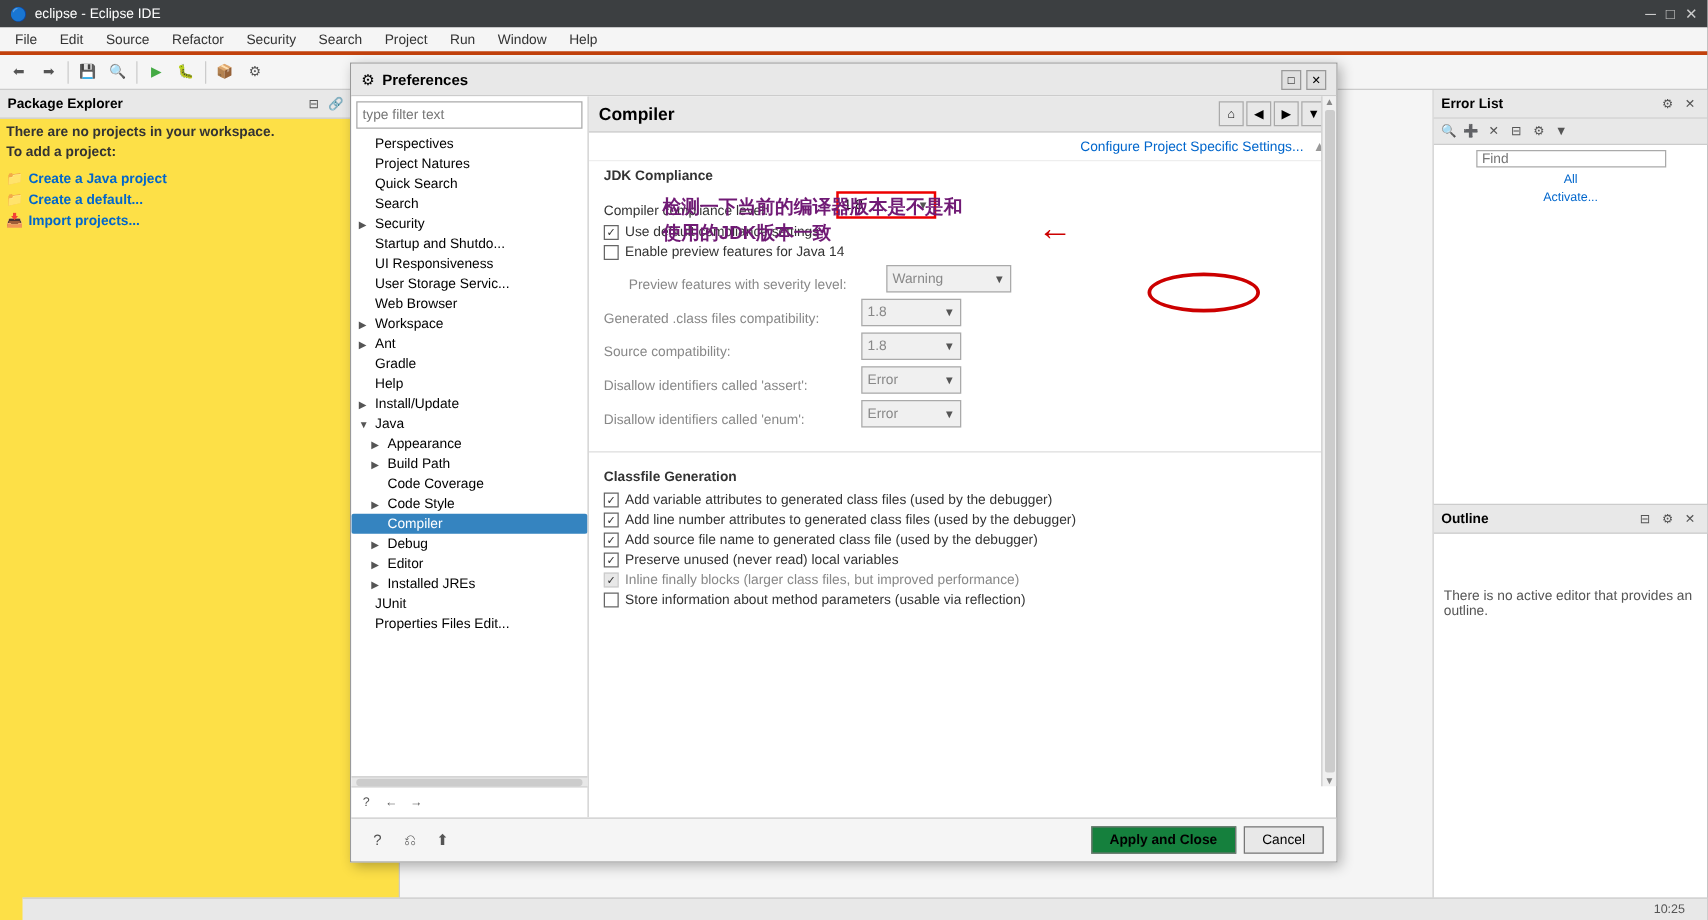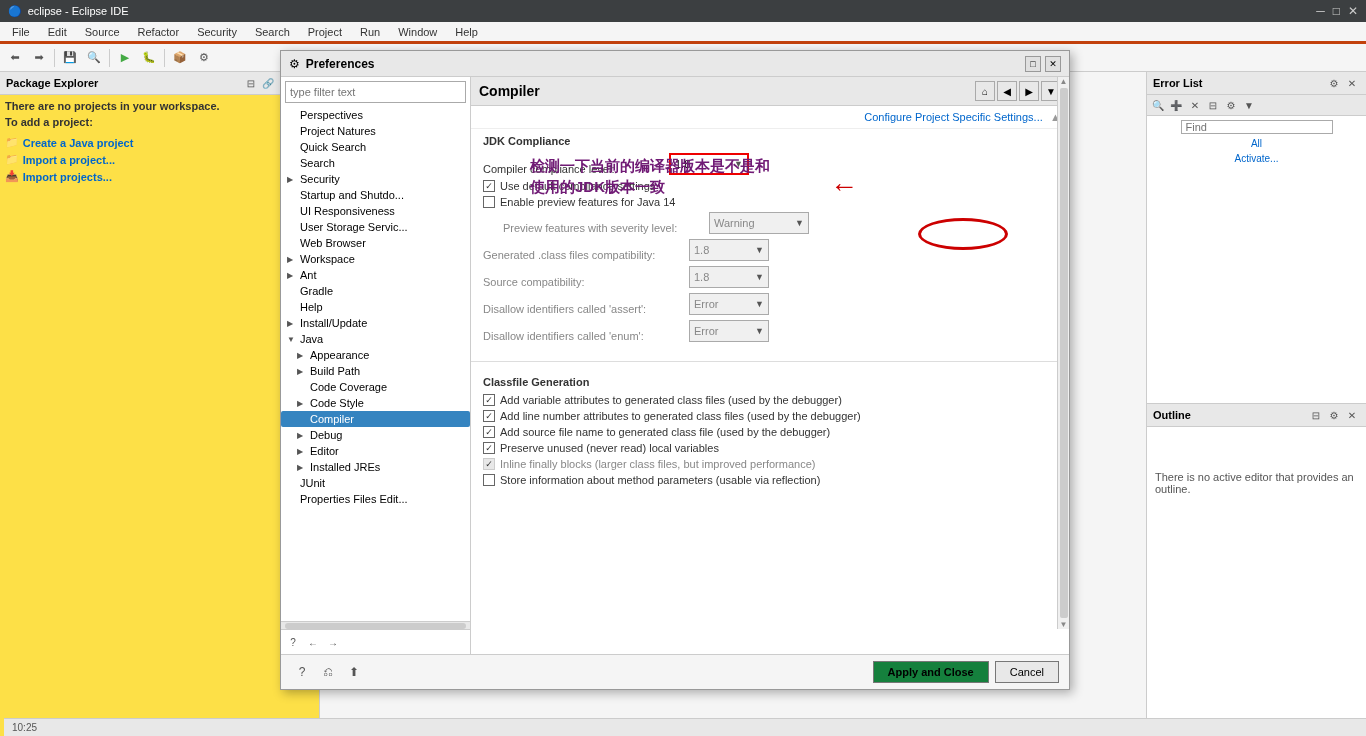--- a/index.html
+++ b/index.html
@@ -172,28 +172,29 @@
       background: #f5f5f5;
       display: flex;
       align-items: center;
       justify-content: center;
     }
 
     
     .statusbar {
       position: absolute;
       bottom: 0;
-      left: 4px;
+      left: 18px;
       right: 0;
       height: 18px;
       background: #e8e8e8;
       border-top: 1px solid #ccc;
       display: flex;
       align-items: center;
-      padding: 0 8px;
+      justify-content: flex-end;
+      padding: 0 18px;
       font-size: 10px;
       color: #555;
     }
 
     
     .dialog-overlay {
       position: absolute;
       top: 50px;
       left: 280px;
       width: 790px;
@@ -491,21 +492,21 @@
       </div>
       <div class="panel-content">
         <p>There are no projects in your workspace.</p>
         <p style="margin-bottom:8px;">To add a project:</p>
         <div class="panel-link">
           <span>📁</span>
           <span>Create a Java project</span>
         </div>
         <div class="panel-link">
           <span>📁</span>
-          <span>Import a project...</span>
+          <span>Create a default...</span>
         </div>
         <div class="panel-link">
           <span>📥</span>
           <span>Import projects...</span>
         </div>
       </div>
     </div>
 
     <div class="center-area">
     </div>

